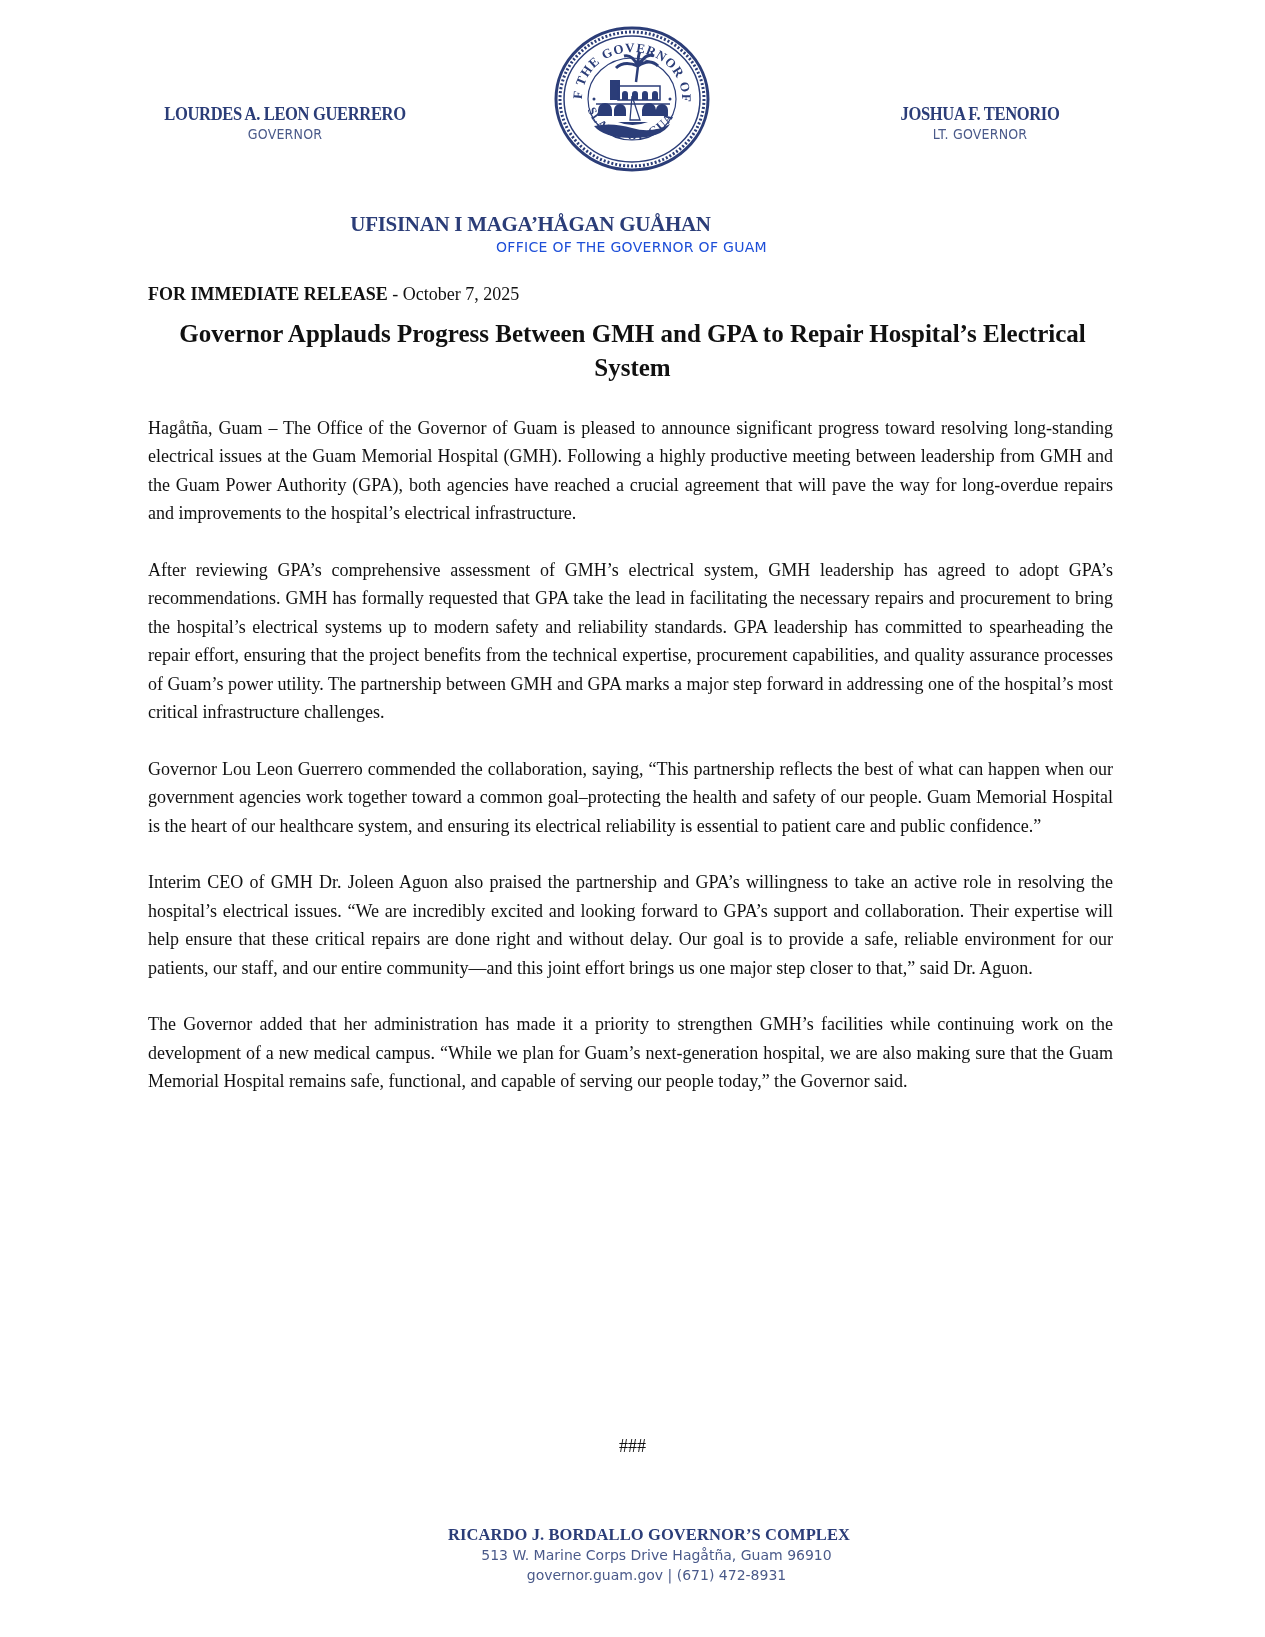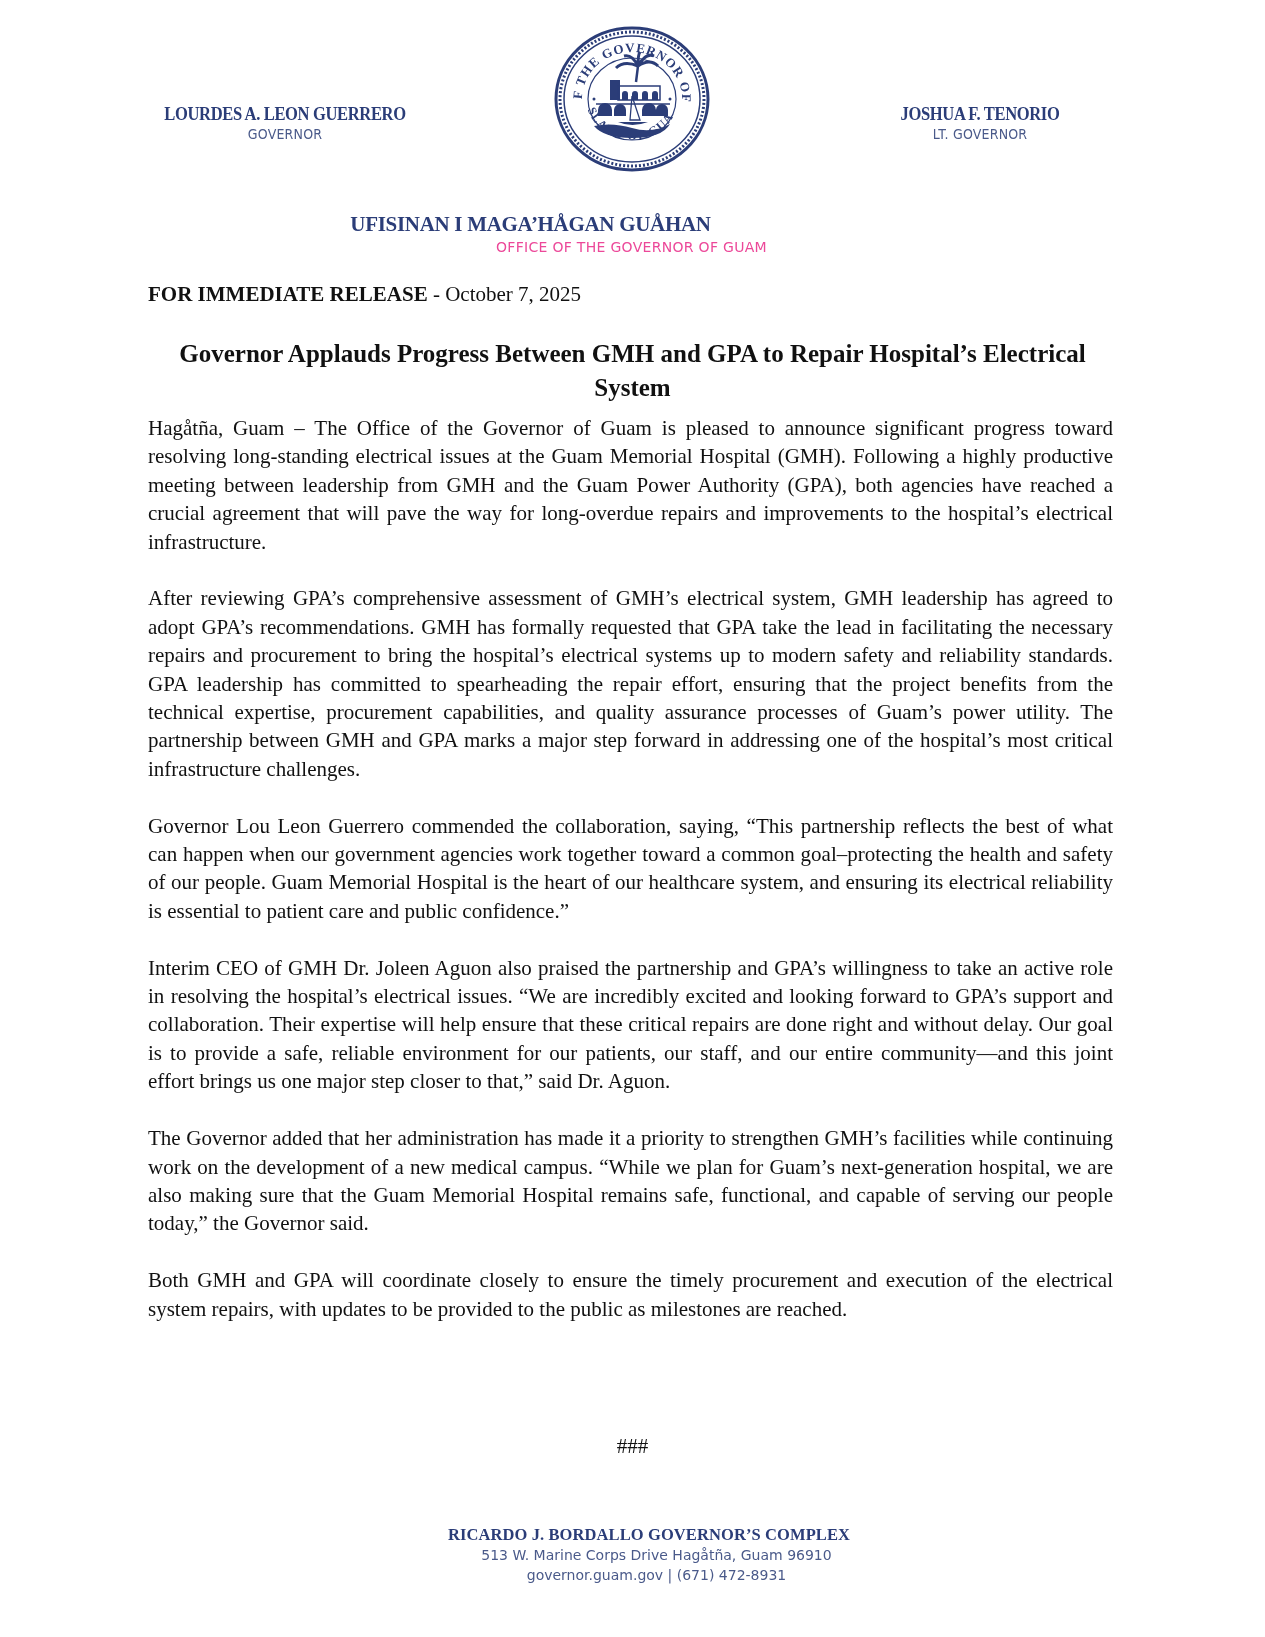--- a/index.html
+++ b/index.html
@@ -18,31 +18,31 @@
   #right-name { left: 880px; top: 104px; width: 200px; text-align: center; }
   #right-title { left: 880px; top: 126px; width: 200px; text-align: center; }
   #seal { position: absolute; left: 552px; top: 24px; width: 160px; height: 150px; }
   #office-native {
     position: absolute; left: 0; width: 1061px; top: 212px; text-align: center;
     font-family: "Liberation Serif", serif; font-weight: bold; font-size: 21px; color: #2b3d78;
     letter-spacing: -0.3px;
   }
   #office-english {
     position: absolute; left: 0; width: 1263px; top: 239px; text-align: center;
-    font-family: "DejaVu Sans", sans-serif; font-size: 14px; color: #ec4899; letter-spacing: 0.3px;
+    font-family: "DejaVu Sans", sans-serif; font-size: 14px; color: #1d4ed8; letter-spacing: 0.3px;
   }
   .body-text {
-    font-family: "Liberation Serif", serif; color: #111; font-size: 21px; line-height: 28.4px;
+    font-family: "Liberation Serif", serif; color: #111; font-size: 18px; line-height: 28.4px;
   }
   #release {
     position: absolute; left: 148px; top: 280px; width: 960px;
   }
   #release b { font-weight: bold; }
   #headline {
-    position: absolute; left: 150px; top: 337px; width: 965px; text-align: center;
+    position: absolute; left: 150px; top: 317px; width: 965px; text-align: center;
     font-family: "Liberation Serif", serif; font-weight: bold; font-size: 25px; line-height: 34px; color: #111;
   }
   #content { position: absolute; left: 148px; top: 414px; width: 965px; }
   #content p { margin: 0 0 28.4px 0; text-align: justify; }
   #end-mark { position: absolute; left: 0; width: 1265px; top: 1432px; text-align: center; }
   #footer { position: absolute; left: 0; width: 1265px; top: 1525px; text-align: center; }
   #footer-complex {
     font-family: "Liberation Serif", serif; font-weight: bold; font-size: 16.5px; color: #2b3d78; letter-spacing: 0.1px; padding-left: 33px;
   }
   #footer-address, #footer-contact {
@@ -102,21 +102,20 @@
 </div>
 
 <h1 id="headline" style="margin:0;">Governor Applauds Progress Between GMH and GPA to Repair Hospital’s Electrical System</h1>
 
 <div id="content" class="body-text">
   <p>Hagåtña, Guam – The Office of the Governor of Guam is pleased to announce significant progress toward resolving long-standing electrical issues at the Guam Memorial Hospital (GMH). Following a highly productive meeting between leadership from GMH and the Guam Power Authority (GPA), both agencies have reached a crucial agreement that will pave the way for long-overdue repairs and improvements to the hospital’s electrical infrastructure.</p>
   <p>After reviewing GPA’s comprehensive assessment of GMH’s electrical system, GMH leadership has agreed to adopt GPA’s recommendations. GMH has formally requested that GPA take the lead in facilitating the necessary repairs and procurement to bring the hospital’s electrical systems up to modern safety and reliability standards. GPA leadership has committed to spearheading the repair effort, ensuring that the project benefits from the technical expertise, procurement capabilities, and quality assurance processes of Guam’s power utility. The partnership between GMH and GPA marks a major step forward in addressing one of the hospital’s most critical infrastructure challenges.</p>
   <p>Governor Lou Leon Guerrero commended the collaboration, saying, “This partnership reflects the best of what can happen when our government agencies work together toward a common goal–protecting the health and safety of our people. Guam Memorial Hospital is the heart of our healthcare system, and ensuring its electrical reliability is essential to patient care and public confidence.”</p>
   <p>Interim CEO of GMH Dr. Joleen Aguon also praised the partnership and GPA’s willingness to take an active role in resolving the hospital’s electrical issues. “We are incredibly excited and looking forward to GPA’s support and collaboration. Their expertise will help ensure that these critical repairs are done right and without delay. Our goal is to provide a safe, reliable environment for our patients, our staff, and our entire community—and this joint effort brings us one major step closer to that,” said Dr. Aguon.</p>
   <p>The Governor added that her administration has made it a priority to strengthen GMH’s facilities while continuing work on the development of a new medical campus. “While we plan for Guam’s next-generation hospital, we are also making sure that the Guam Memorial Hospital remains safe, functional, and capable of serving our people today,” the Governor said.</p>
-  <p>Both GMH and GPA will coordinate closely to ensure the timely procurement and execution of the electrical system repairs, with updates to be provided to the public as milestones are reached.</p>
 </div>
 
 <div id="end-mark" class="body-text">###</div>
 
 <div id="footer">
   <div id="footer-complex">RICARDO J. BORDALLO GOVERNOR’S COMPLEX</div>
   <div id="footer-address">513 W. Marine Corps Drive Hagåtña, Guam 96910</div>
   <div id="footer-contact">governor.guam.gov | (671) 472-8931</div>
 </div>
 

